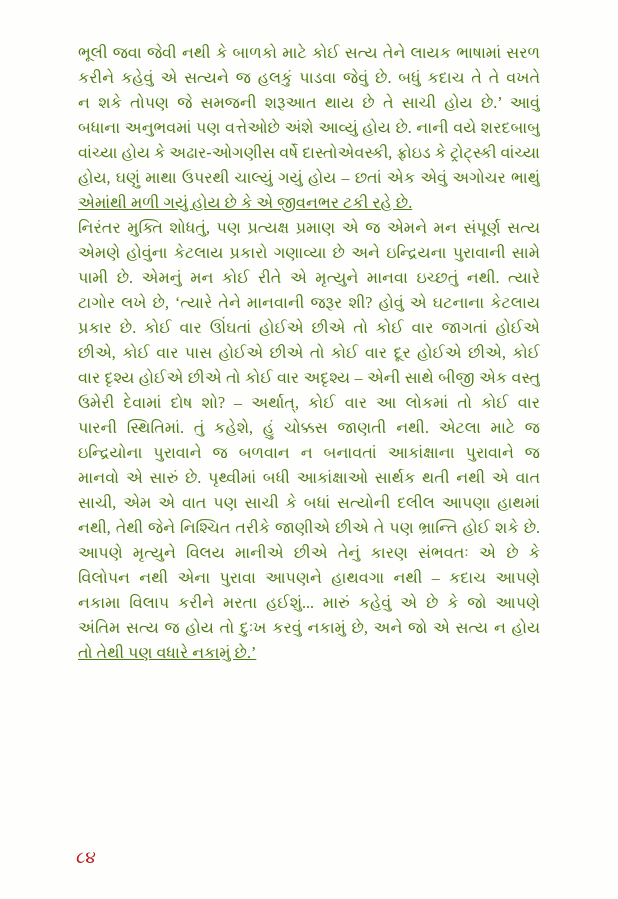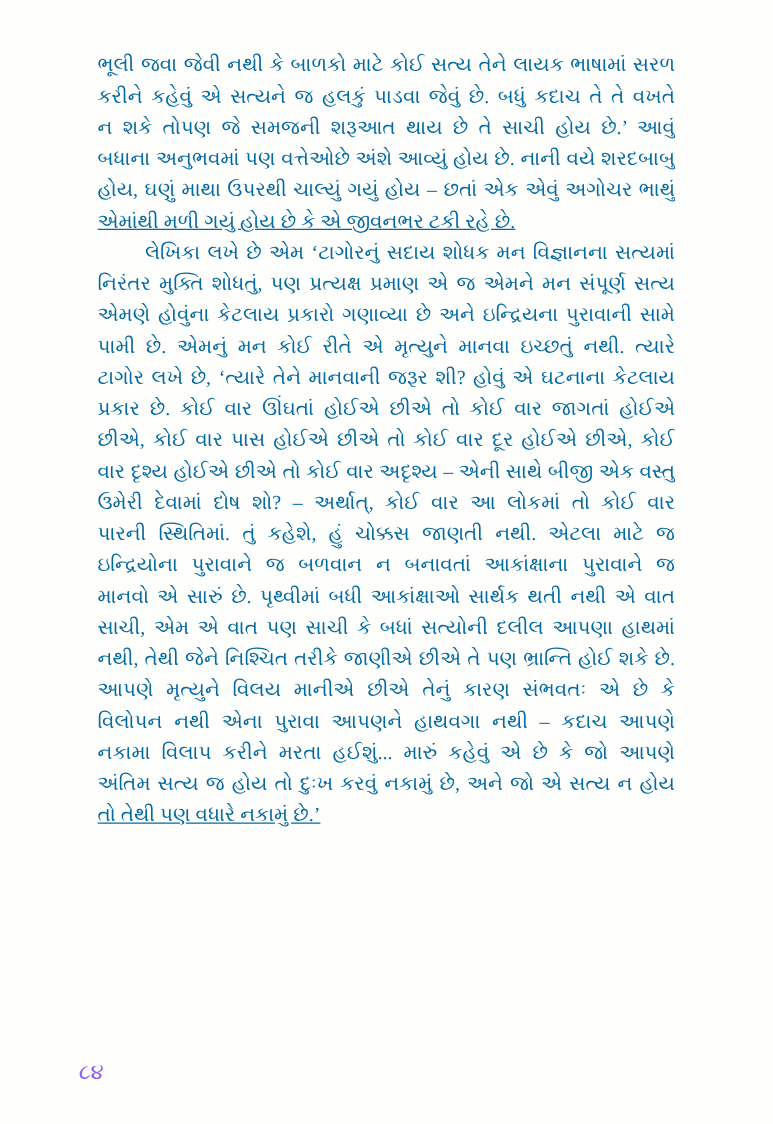--- a/index.html
+++ b/index.html
@@ -42,42 +42,42 @@
   .line.last {
     text-align-last: left;
     text-decoration: underline;
     -moz-text-align-last: left;
   }
   .line.indent {
     text-indent: 38px;
   }
   .page-number {
     position: absolute;
-    left: 63px;
+    left: 76px;
     top: 846px;
     font-size: 17px;
     line-height: 24px;
-    color: #8b5cf6;
+    color: #b91c1c;
   }
 </style>
 </head>
 <body>
 
 <div class="page">
-  <div class="text-block" style="color: #0369a1;">
+  <div class="text-block" style="color: #4d7c0f;">
       <div class="paragraph">
         <div class="line">ભૂલી જવા જેવી નથી કે બાળકો માટે કોઈ સત્ય તેને લાયક ભાષામાં સરળ</div>
         <div class="line">કરીને કહેવું એ સત્યને જ હલકું પાડવા જેવું છે. બધું કદાચ તે તે વખતે સમજી</div>
         <div class="line">ન શકે તોપણ જે સમજની શરૂઆત થાય છે તે સાચી હોય છે.’ આવું આપણા</div>
         <div class="line">બધાના અનુભવમાં પણ વત્તેઓછે અંશે આવ્યું હોય છે. નાની વયે શરદબાબુ</div>
+        <div class="line">વાંચ્યા હોય કે અઢાર-ઓગણીસ વર્ષે દાસ્તોએવસ્કી, ફ્રોઇડ કે ટ્રોટ્સ્કી વાંચ્યા</div>
         <div class="line">હોય, ઘણું માથા ઉપરથી ચાલ્યું ગયું હોય – છતાં એક એવું અગોચર ભાથું</div>
         <div class="line last">એમાંથી મળી ગયું હોય છે કે એ જીવનભર ટકી રહે છે.</div>
       </div>
       <div class="paragraph">
-        <div class="line indent">લેખિકા લખે છે એમ ‘ટાગોરનું સદાય શોધક મન વિજ્ઞાનના સત્યમાં</div>
         <div class="line">નિરંતર મુક્તિ શોધતું, પણ પ્રત્યક્ષ પ્રમાણ એ જ એમને મન સંપૂર્ણ સત્ય</div>
         <div class="line">એમણે હોવુંના કેટલાય પ્રકારો ગણાવ્યા છે અને ઇન્દ્રિયના પુરાવાની સામે</div>
         <div class="line">પામી છે. એમનું મન કોઈ રીતે એ મૃત્યુને માનવા ઇચ્છતું નથી. ત્યારે</div>
         <div class="line">ટાગોર લખે છે, ‘ત્યારે તેને માનવાની જરૂર શી? હોવું એ ઘટનાના કેટલાય</div>
         <div class="line">પ્રકાર છે. કોઈ વાર ઊંઘતાં હોઈએ છીએ તો કોઈ વાર જાગતાં હોઈએ</div>
         <div class="line">છીએ, કોઈ વાર પાસ હોઈએ છીએ તો કોઈ વાર દૂર હોઈએ છીએ, કોઈ</div>
         <div class="line">વાર દૃશ્ય હોઈએ છીએ તો કોઈ વાર અદૃશ્ય – એની સાથે બીજી એક વસ્તુ</div>
         <div class="line">ઉમેરી દેવામાં દોષ શો? – અર્થાત્, કોઈ વાર આ લોકમાં તો કોઈ વાર</div>
         <div class="line">પારની સ્થિતિમાં. તું કહેશે, હું ચોક્કસ જાણતી નથી. એટલા માટે જ</div>
         <div class="line">ઇન્દ્રિયોના પુરાવાને જ બળવાન ન બનાવતાં આકાંક્ષાના પુરાવાને જ</div>

